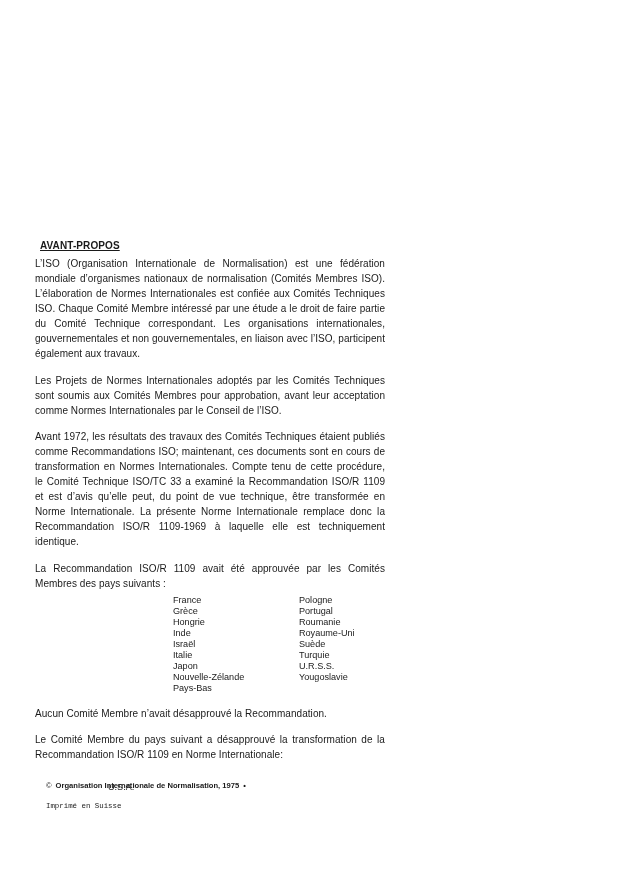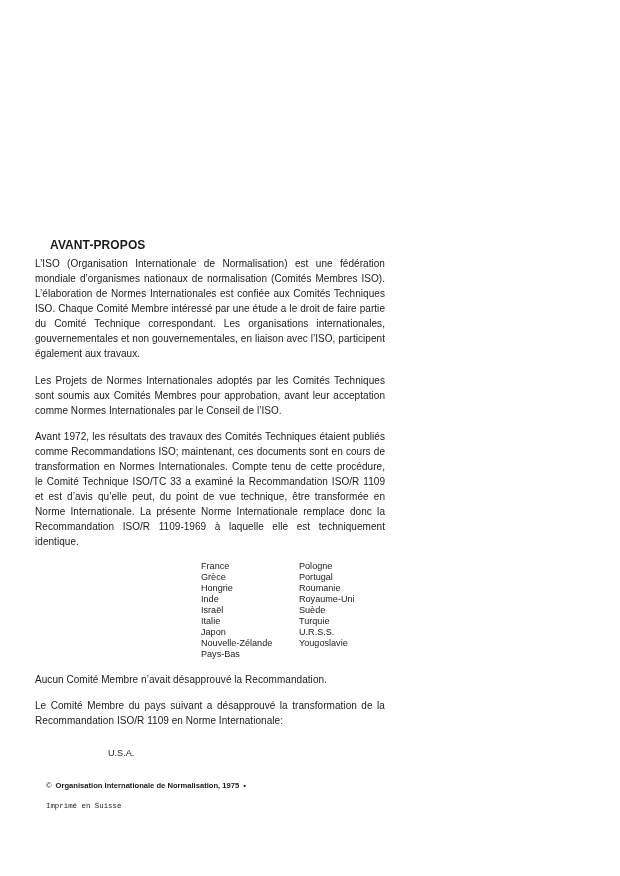--- a/index.html
+++ b/index.html
@@ -3,54 +3,55 @@
   <meta charset="utf-8">
   <style>
     html, body { margin: 0; padding: 0; background: #ffffff; }
     body {
       width: 620px; height: 876px; position: relative; overflow: hidden;
       font-family: "Liberation Sans", "DejaVu Sans", sans-serif;
       color: #1a1a1a;
     }
     .page { position: absolute; left: 35px; top: 240px; width: 350px; }
     .heading {
-      font-weight: bold; font-size: 12px; letter-spacing: 0.1px;
-      margin: 0 0 5px 15px; line-height: 11px;
+      font-weight: bold; font-size: 10px; letter-spacing: 0.1px;
+      margin: 0 0 5px 5px; line-height: 11px; text-decoration: underline;
     }
     .para {
       font-size: 10px; line-height: 15px; text-align: justify;
       margin: 0 0 11.5px 0; letter-spacing: 0.05px;
     }
     .countries {
       position: relative; margin: 4px 0 11px 0; height: 100px;
       font-size: 9.1px; line-height: 11.1px;
     }
     .col { position: absolute; top: 0; }
     .col div { white-space: nowrap; }
     .col-1 { left: 25px; }
-    .col-2 { left: 138px; margin-left: 28px; }
+    .col-2 { left: 138px; }
     .col-3 { left: 264px; }
     .centered-country {
       font-size: 9.1px; line-height: 11px; margin-left: 73px; margin-top: 4px;
     }
     .footer { position: absolute; left: 46px; top: 781px; width: 350px; }
     .copyright { font-size: 7.6px; font-weight: bold; line-height: 10px; }
     .copyright .sym { font-weight: normal; margin-right: 4px; }
     .copyright .dot { margin-left: 4px; }
     .printed { font-size: 7.4px; line-height: 10px; margin-top: 10px; font-family: Liberation Mono, monospace; }
   </style>
 </head>
 <body>
 
 <div class="page">
   <div class="heading">AVANT-PROPOS</div>
 
   <p class="para">L’ISO (Organisation Internationale de Normalisation) est une fédération mondiale d’organismes nationaux de normalisation (Comités Membres ISO). L’élaboration de Normes Internationales est confiée aux Comités Techniques ISO. Chaque Comité Membre intéressé par une étude a le droit de faire partie du Comité Technique correspondant. Les organisations internationales, gouvernementales et non gouvernementales, en liaison avec l’ISO, participent également aux travaux.</p>
   <p class="para">Les Projets de Normes Internationales adoptés par les Comités Techniques sont soumis aux Comités Membres pour approbation, avant leur acceptation comme Normes Internationales par le Conseil de l’ISO.</p>
   <p class="para">Avant 1972, les résultats des travaux des Comités Techniques étaient publiés comme Recommandations ISO; maintenant, ces documents sont en cours de transformation en Normes Internationales. Compte tenu de cette procédure, le Comité Technique ISO/TC 33 a examiné la Recommandation ISO/R 1109 et est d’avis qu’elle peut, du point de vue technique, être transformée en Norme Internationale. La présente Norme Internationale remplace donc la Recommandation ISO/R 1109-1969 à laquelle elle est techniquement identique.</p>
+  <p class="para" style="margin-bottom:0">La Recommandation ISO/R 1109 avait été approuvée par les Comités Membres des pays suivants :</p>
 
   <div class="countries">
     <div class="col col-2">
       <div>France</div>
       <div>Grèce</div>
       <div>Hongrie</div>
       <div>Inde</div>
       <div>Israël</div>
       <div>Italie</div>
       <div>Japon</div>

